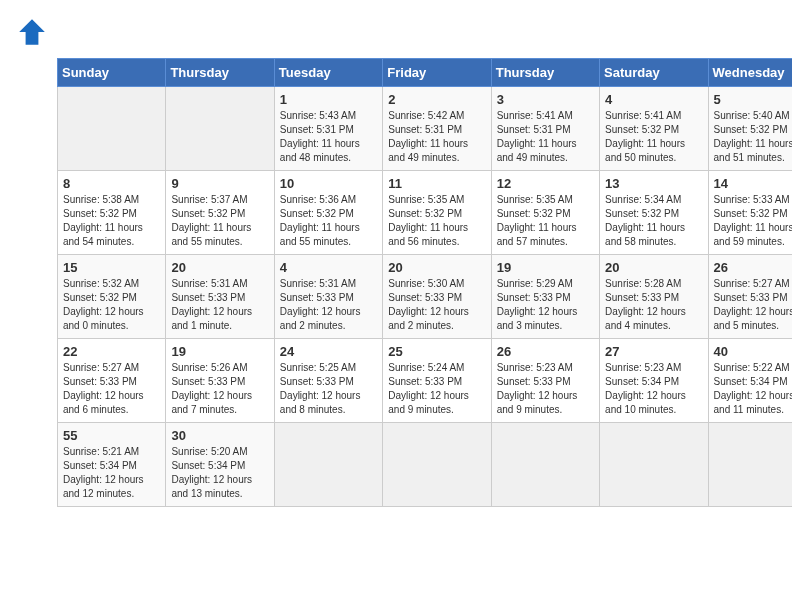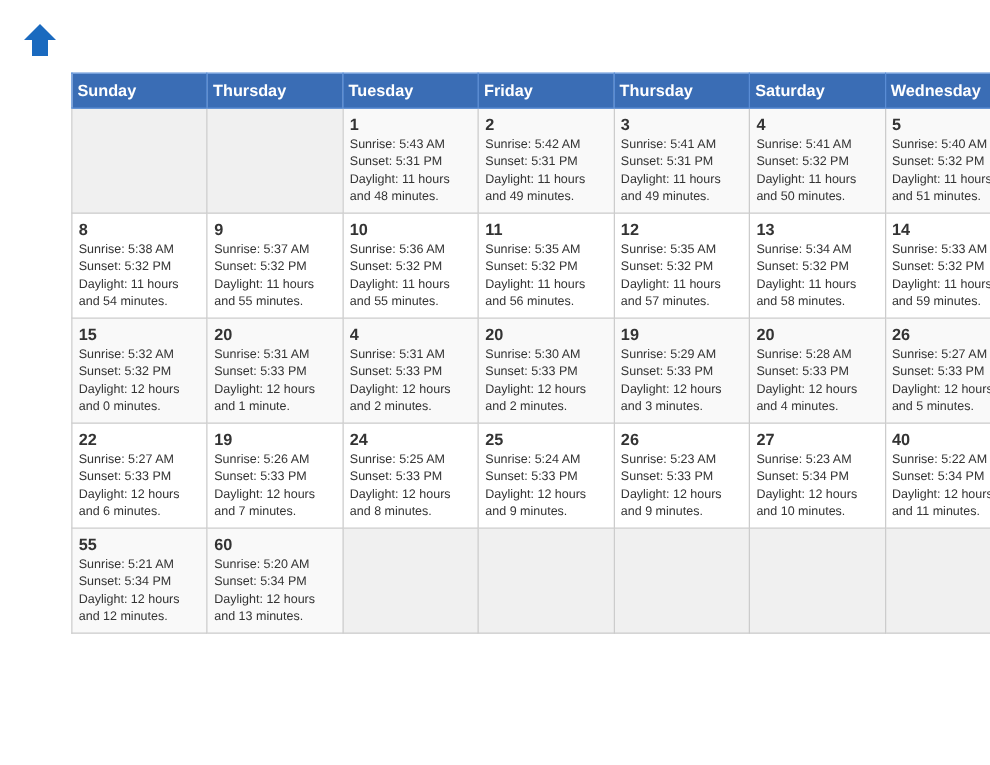--- a/index.html
+++ b/index.html
@@ -230,21 +230,21 @@
           <span class="day-num">40</span>
 <div class="day-info">Sunrise: 5:22 AM<br>Sunset: 5:34 PM<br>Daylight: 12 hours and 11 minutes.</div>
         </td>
       </tr>
       <tr>
         <td>
           <span class="day-num">55</span>
 <div class="day-info">Sunrise: 5:21 AM<br>Sunset: 5:34 PM<br>Daylight: 12 hours and 12 minutes.</div>
         </td>
         <td>
-          <span class="day-num">60</span>
+          <span class="day-num">30</span>
 <div class="day-info">Sunrise: 5:20 AM<br>Sunset: 5:34 PM<br>Daylight: 12 hours and 13 minutes.</div>
         </td>
         <td class="empty-cell"></td>
         <td class="empty-cell"></td>
         <td class="empty-cell"></td>
         <td class="empty-cell"></td>
         <td class="empty-cell"></td>
       </tr>
     </tbody>
 </table>

